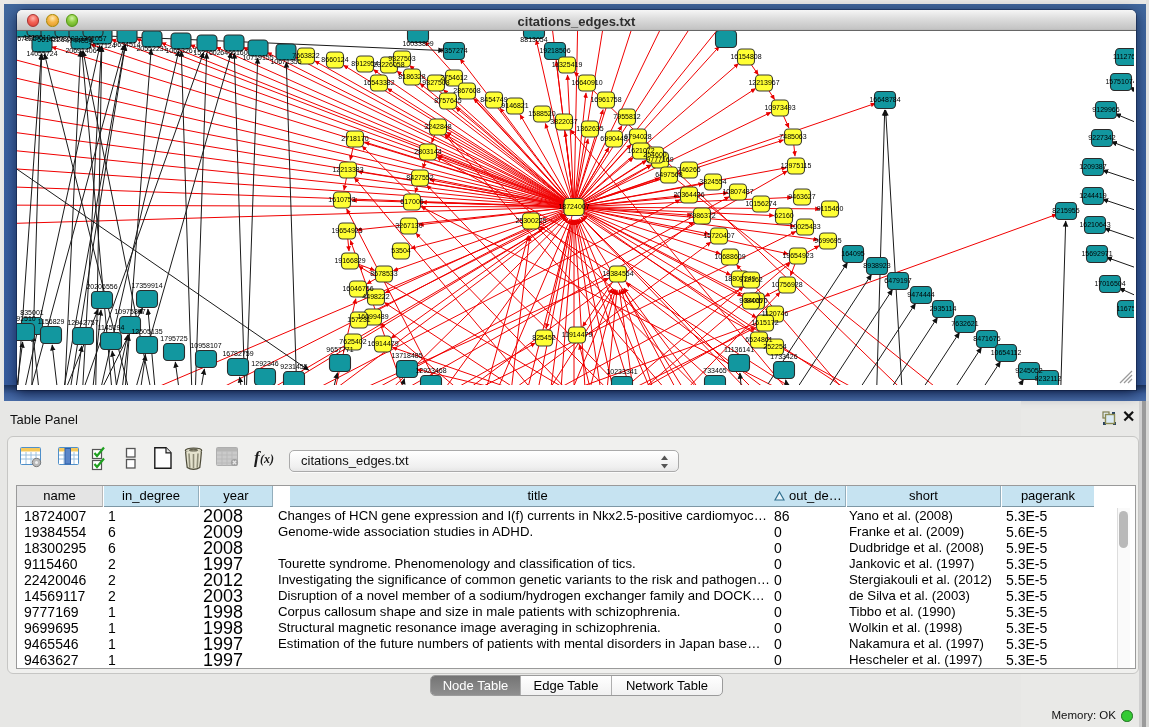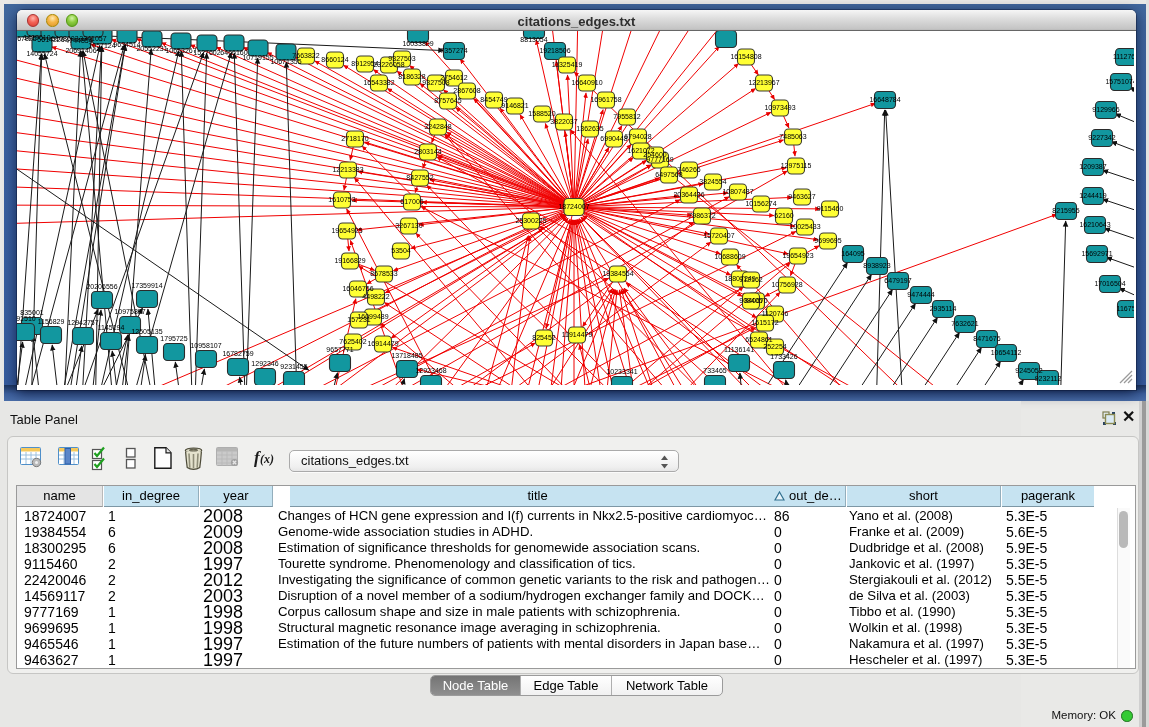--- a/index.html
+++ b/index.html
@@ -713,21 +713,20 @@
         <div class="c2">2009</div>
         <div class="c3">Genome-wide association studies in ADHD.</div>
         <div class="c4">0</div>
         <div class="c5">Franke et al. (2009)</div>
         <div class="c6">5.6E-5</div>
       </div>
 <div class="tr" style="top:54px">
         <div class="c0">18300295</div>
         <div class="c1">6</div>
         <div class="c2">2008</div>
-        <div class="c3">Estimation of significance thresholds for genomewide association scans.</div>
         <div class="c4">0</div>
         <div class="c5">Dudbridge et al. (2008)</div>
         <div class="c6">5.9E-5</div>
       </div>
 <div class="tr" style="top:70px">
         <div class="c0">9115460</div>
         <div class="c1">2</div>
         <div class="c2">1997</div>
         <div class="c3">Tourette syndrome. Phenomenology and classification of tics.</div>
         <div class="c4">0</div>

